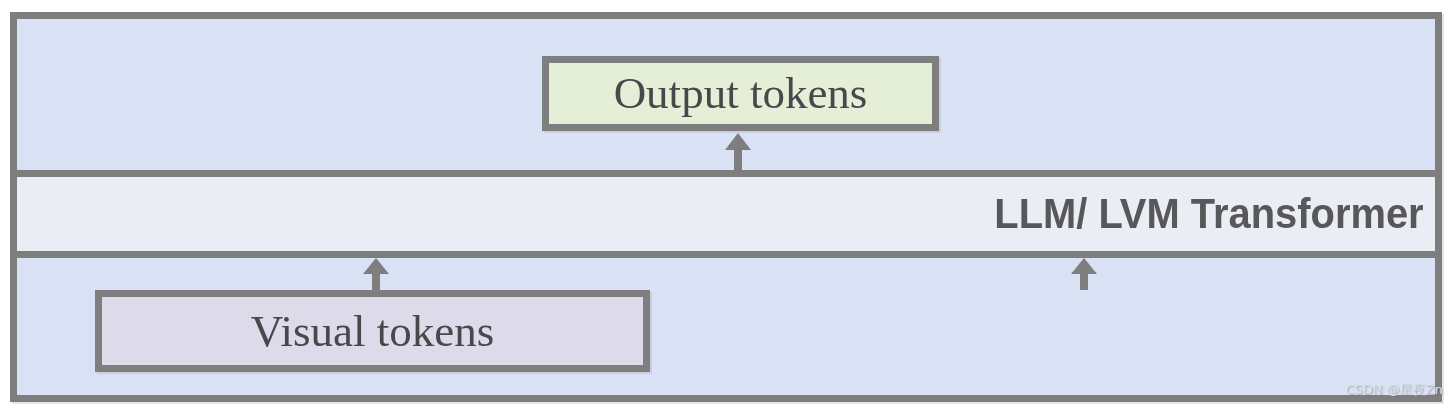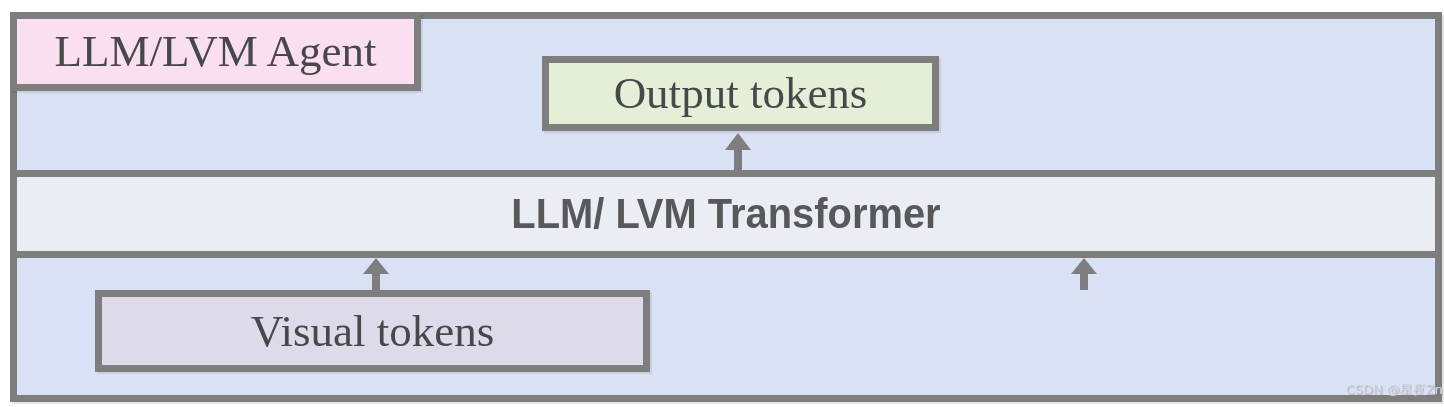--- a/index.html
+++ b/index.html
@@ -19,21 +19,21 @@
     background:var(--background-blue,#d9e2f4);
     box-shadow:2px 2px 0 rgba(0,0,0,0.10);
   }
   
   .band{
     position:absolute;
     left:0;right:0;top:151px;height:74px;
     border-top:7px solid var(--border-gray,#7e7e7e);
     border-bottom:7px solid var(--border-gray,#7e7e7e);
     background:var(--band-fill,#eaedf4);
-    display:flex;align-items:center;justify-content:center;
+    display:flex;align-items:center;justify-content:flex-end;
   }
   .band-label{
     font-family:"Liberation Sans","DejaVu Sans",sans-serif;
     font-weight:bold;
     font-size:42px;
     letter-spacing:0px;
     color:#58585a;
     transform:scaleX(0.95);
     white-space:nowrap;
   }
@@ -103,23 +103,20 @@
 <body>
 
 <div class="canvas">
 
   <div class="outer">
     <div class="band">
       <span class="band-label">LLM/ LVM Transformer</span>
     </div>
   </div>
 
-  <div class="box box-agent">
-    <span class="label">LLM/LVM Agent</span>
-  </div>
 
   <div class="box box-output">
     <span class="label">Output tokens</span>
   </div>
 
   <div class="box box-visual">
     <span class="label">Visual tokens</span>
   </div>
 
 

